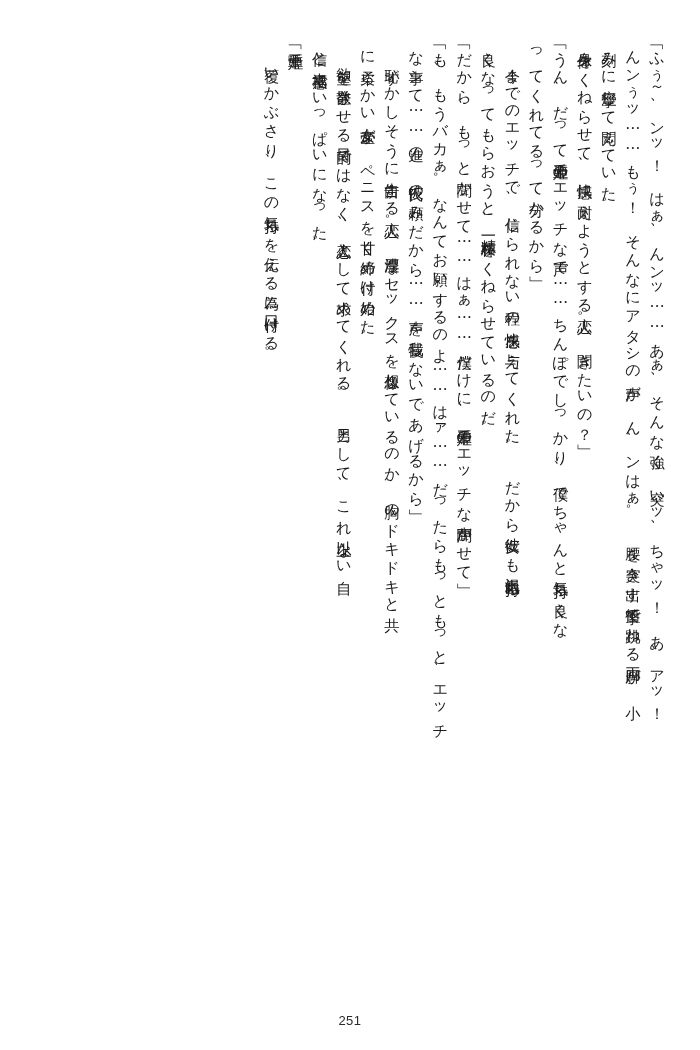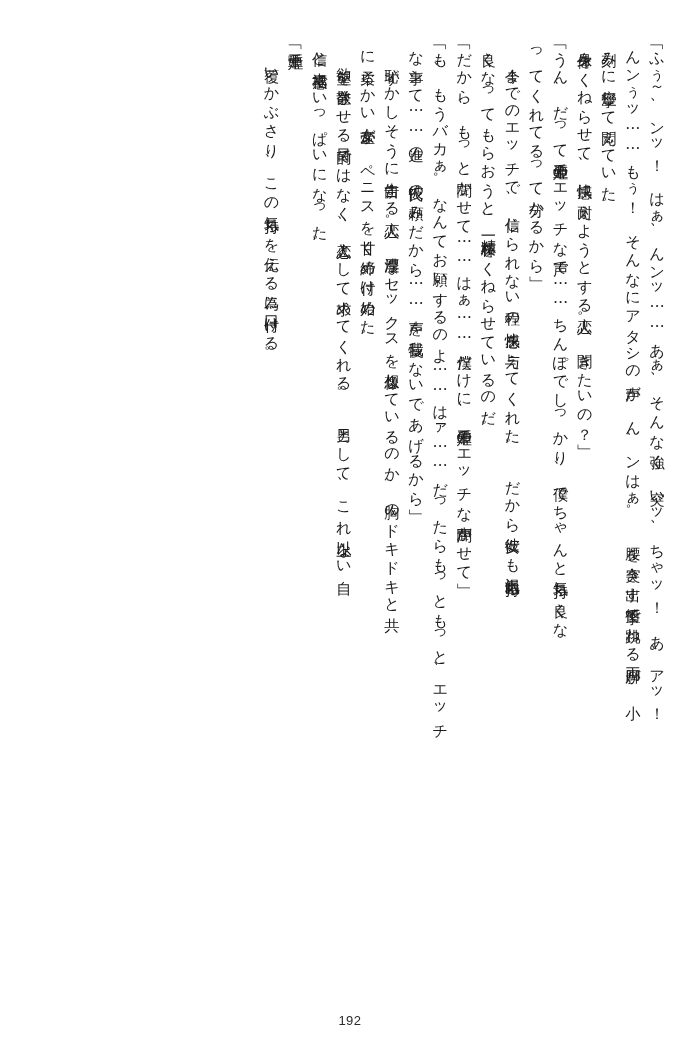--- a/index.html
+++ b/index.html
@@ -82,14 +82,14 @@
       <div class="vline">「だから、もっと聞かせて……はぁ……僕だけに、千亜姫のエッチな声聞かせて」</div>
       <div class="vline">「も、もうバカぁ。なんてお願いするのよ……はァ……だったらもっともっと、エッチ</div>
       <div class="vline">な事シて……進の、彼氏の頼みだから……声を我慢しないであげるから」</div>
       <div class="vline">　恥ずかしそうに告白する恋人。　濃厚なセックスを想像しているのか、胸のドキドキと共</div>
       <div class="vline">に柔らかい女壷が、ペニスを甘く締め付け始めた。</div>
       <div class="vline">　欲望を発散させる目的ではなく、恋人として求めてくれる。　男として、これ以上ない自</div>
       <div class="vline">信と幸福感でいっぱいになった。</div>
       <div class="vline">「千亜姫」</div>
       <div class="vline">　覆いかぶさり、この気持ちを伝える為に口付ける。</div>
     </div>
-  <div class="page-number">192</div>
+  <div class="page-number">251</div>
 </div>
 
 </body></html>

